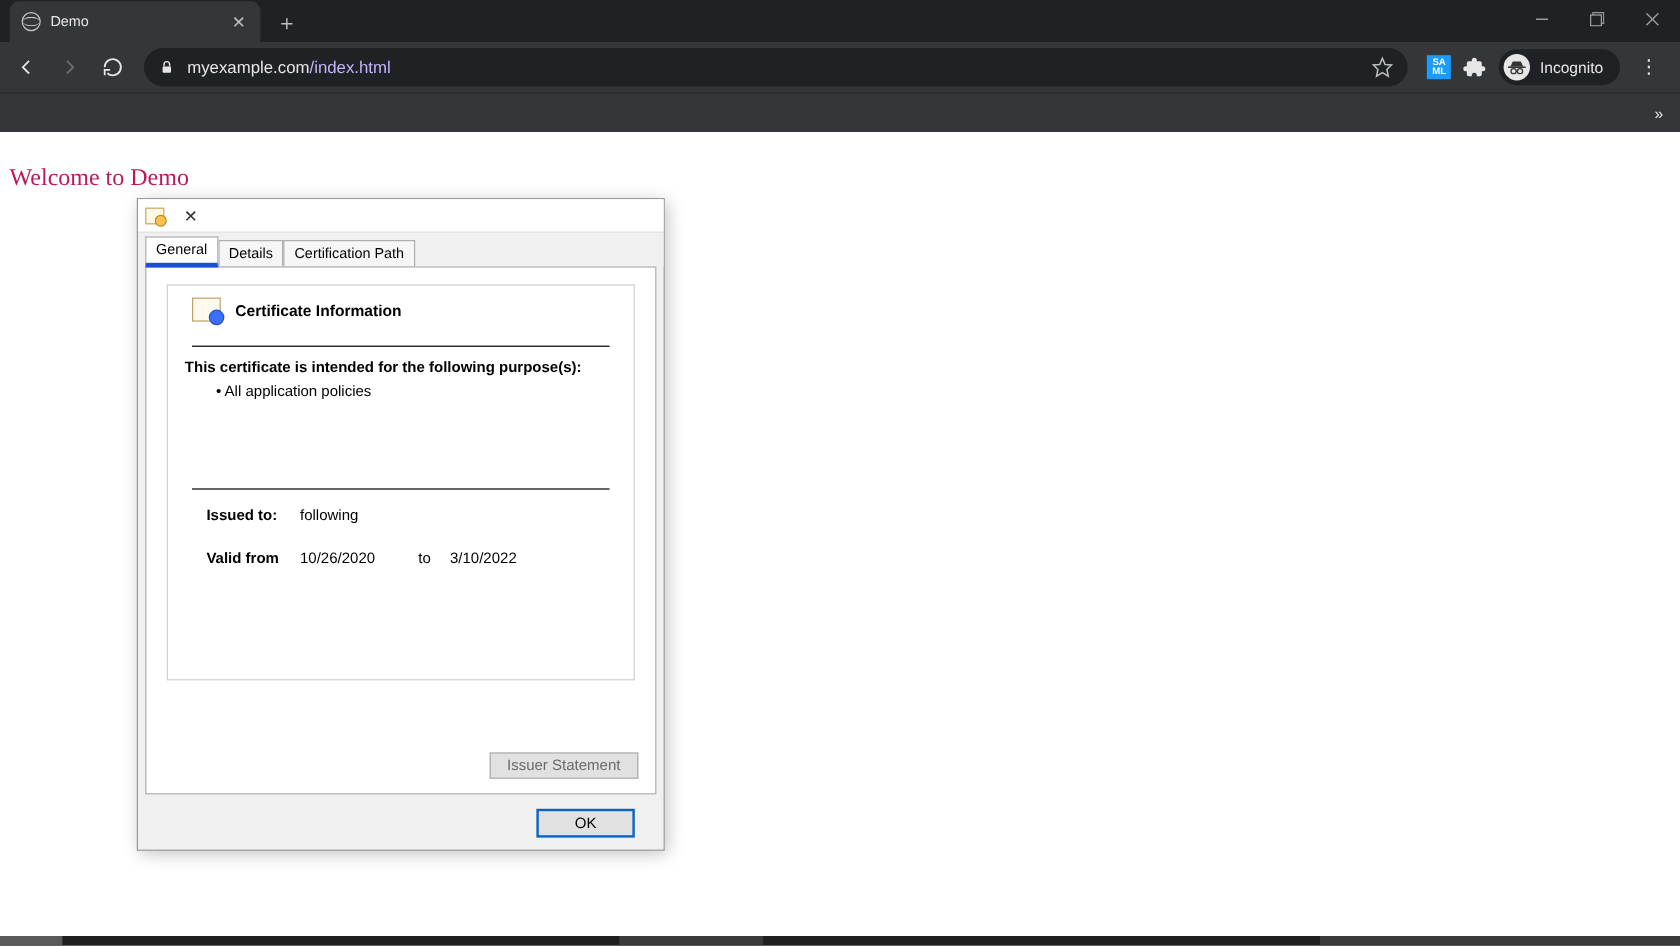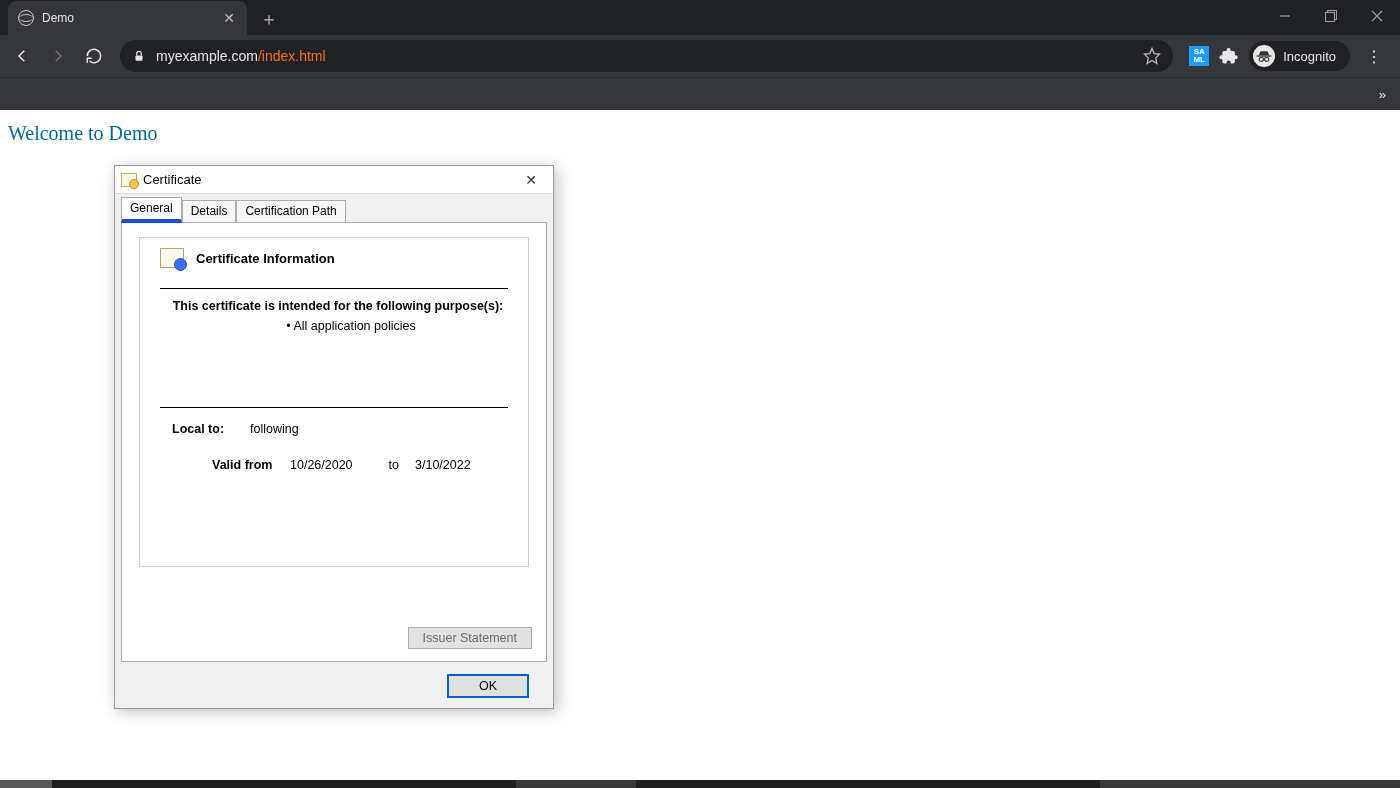--- a/index.html
+++ b/index.html
@@ -16,21 +16,21 @@
     .titlebar {
       height: 35px;
       display: flex;
       align-items: flex-end;
       background: #202124;
       position: relative;
     }
     .tab {
       margin-left: 8px;
       height: 34px;
-      width: 239px;
+      width: 209px;
       background: #35363a;
       border-radius: 8px 8px 0 0;
       display: flex;
       align-items: center;
       padding: 0 10px;
       color: #e6e6e6;
       font-size: 12px;
       gap: 8px;
     }
     .tab .favicon {
@@ -88,21 +88,21 @@
       display:flex;
       align-items:center;
       padding: 0 12px;
       gap:10px;
       color:#e6e6e6;
       font-size:14px;
       margin: 0 6px;
     }
     .omnibox .lock { width:14px;height:14px; }
     .omnibox .url { flex:1; }
-    .omnibox .url .path { color:#f97316; }
+    .omnibox .url .path { color:#c4b5fd; }
     .omnibox .star { width:18px;height:18px; color:#bdbdbd;}
 
     .ext-icons { display:flex; align-items:center; gap:10px; padding:0 6px; }
     .ext-badge {
       width:20px;height:20px; background:#1a9cff; color:#fff;
       font-size:8px; font-weight:700; display:flex;align-items:center;justify-content:center;
       line-height:1;
     }
     .ext-puzzle { width:20px;height:20px; color:#e6e6e6; }
     .incognito-pill {
@@ -128,21 +128,22 @@
     
     .viewport {
       position:absolute;
       left:0; right:0; top:110px; bottom:8px;
       background:#ffffff;
     }
     .page-heading {
       font-family: "Times New Roman", serif;
       font-size: 20px;
       padding: 12px 8px;
-      color:#0369a1;
+      color:#be185d;
+      margin-top:15px;
     }
 
     
     .cert-dialog {
       position:absolute;
       left:114px; top:55px;
       width:440px;
       background:#f0f0f0;
       border:1px solid #9a9a9a;
       box-shadow: 3px 3px 14px rgba(0,0,0,0.25);
@@ -220,31 +221,31 @@
     .cert-head .bigicon {
       width:24px;height:20px; border:1px solid #bda36a; background:#fffaf0;
       position:relative;
     }
     .cert-head .bigicon::after{
       content:""; position:absolute; right:-4px; bottom:-4px;
       width:11px;height:11px; background:#3a70ff; border:1px solid #2a4fb0; border-radius:50%;
     }
     .cert-head .lbl { font-weight:700; font-size:13px; }
 
-    .purpose-block { margin:10px 2px 0 10px;text-align:center; }
+    .purpose-block { margin:10px 2px 0 0; }
     .purpose-block .intro { font-weight:700; font-size:12.5px; }
     .purpose-block ul { list-style:none; margin:6px 0 0 26px; font-size:12.5px; }
     .purpose-block ul li::before { content:"• "; }
 
     .sep-line { border-top:1px solid #000; margin: 74px 6px 0 6px; }
 
     .kv-block { margin: 14px 6px 0 18px; font-size:12.5px; }
     .kv-row { display:flex; gap:12px; margin-bottom:22px; }
     .kv-row .k { font-weight:700; min-width:66px; }
-    .kv-row.valid .k { min-width:66px;margin-left:40px; }
+    .kv-row.valid .k { min-width:66px; }
     .kv-row.valid span.sep { font-weight:400; margin:0 4px;padding-left:20px; }
 
     .issuer-btn {
       position:absolute;
       right:14px; bottom:12px;
       background:#e1e1e1;
       border:1px solid #adadad;
       color:#6b6b6b;
       padding: 3px 14px;
       font-size:12.5px;
@@ -361,21 +362,20 @@
 <div class="bookmark-bar">
   <span class="chev">»</span>
 </div>
 
 <div class="viewport">
   <div class="page-heading">Welcome to Demo</div>
 
   <div class="cert-dialog">
     <div class="cert-titlebar">
       <span class="cicon"></span>
-      <span class="ttl">Certificate</span>
       <span class="dlg-close">✕</span>
     </div>
 
     <div class="tabs-row">
       <div class="dlg-tab active">General</div>
       <div class="dlg-tab">Details</div>
       <div class="dlg-tab">Certification Path</div>
     </div>
 
     <div class="tab-panel">
@@ -389,21 +389,21 @@
           <div class="intro">This certificate is intended for the following purpose(s):</div>
           <ul>
             <li>All application policies</li>
           </ul>
         </div>
 
         <div class="sep-line"></div>
 
         <div class="kv-block">
           <div class="kv-row">
-            <span class="k">Local to:</span>
+            <span class="k">Issued to:</span>
             <span>following</span>
           </div>
           <div class="kv-row valid" style="margin-bottom:6px;">
             <span class="k">Valid from</span>
             <span>10/26/2020</span>
             <span class="sep">to</span>
             <span>3/10/2022</span>
           </div>
         </div>
       </div>

